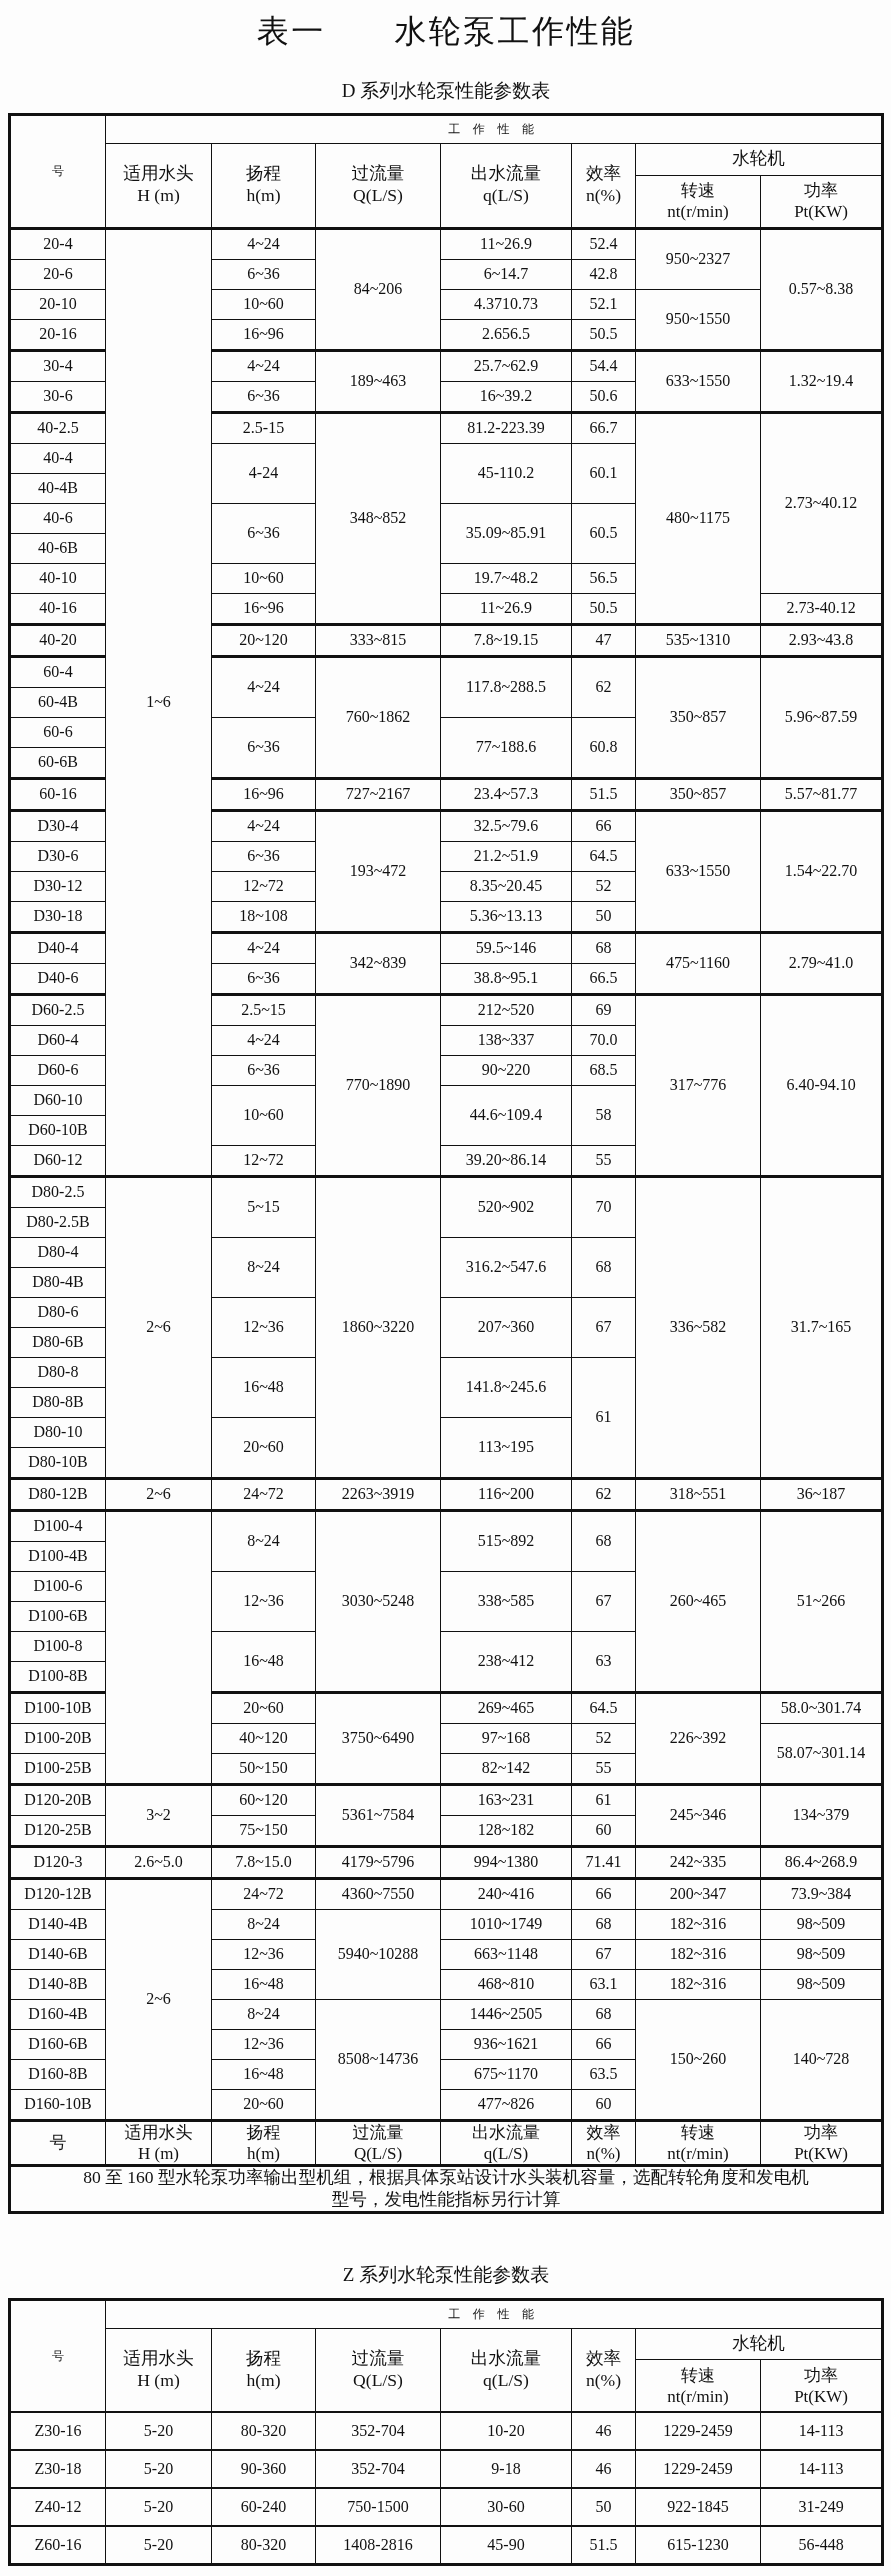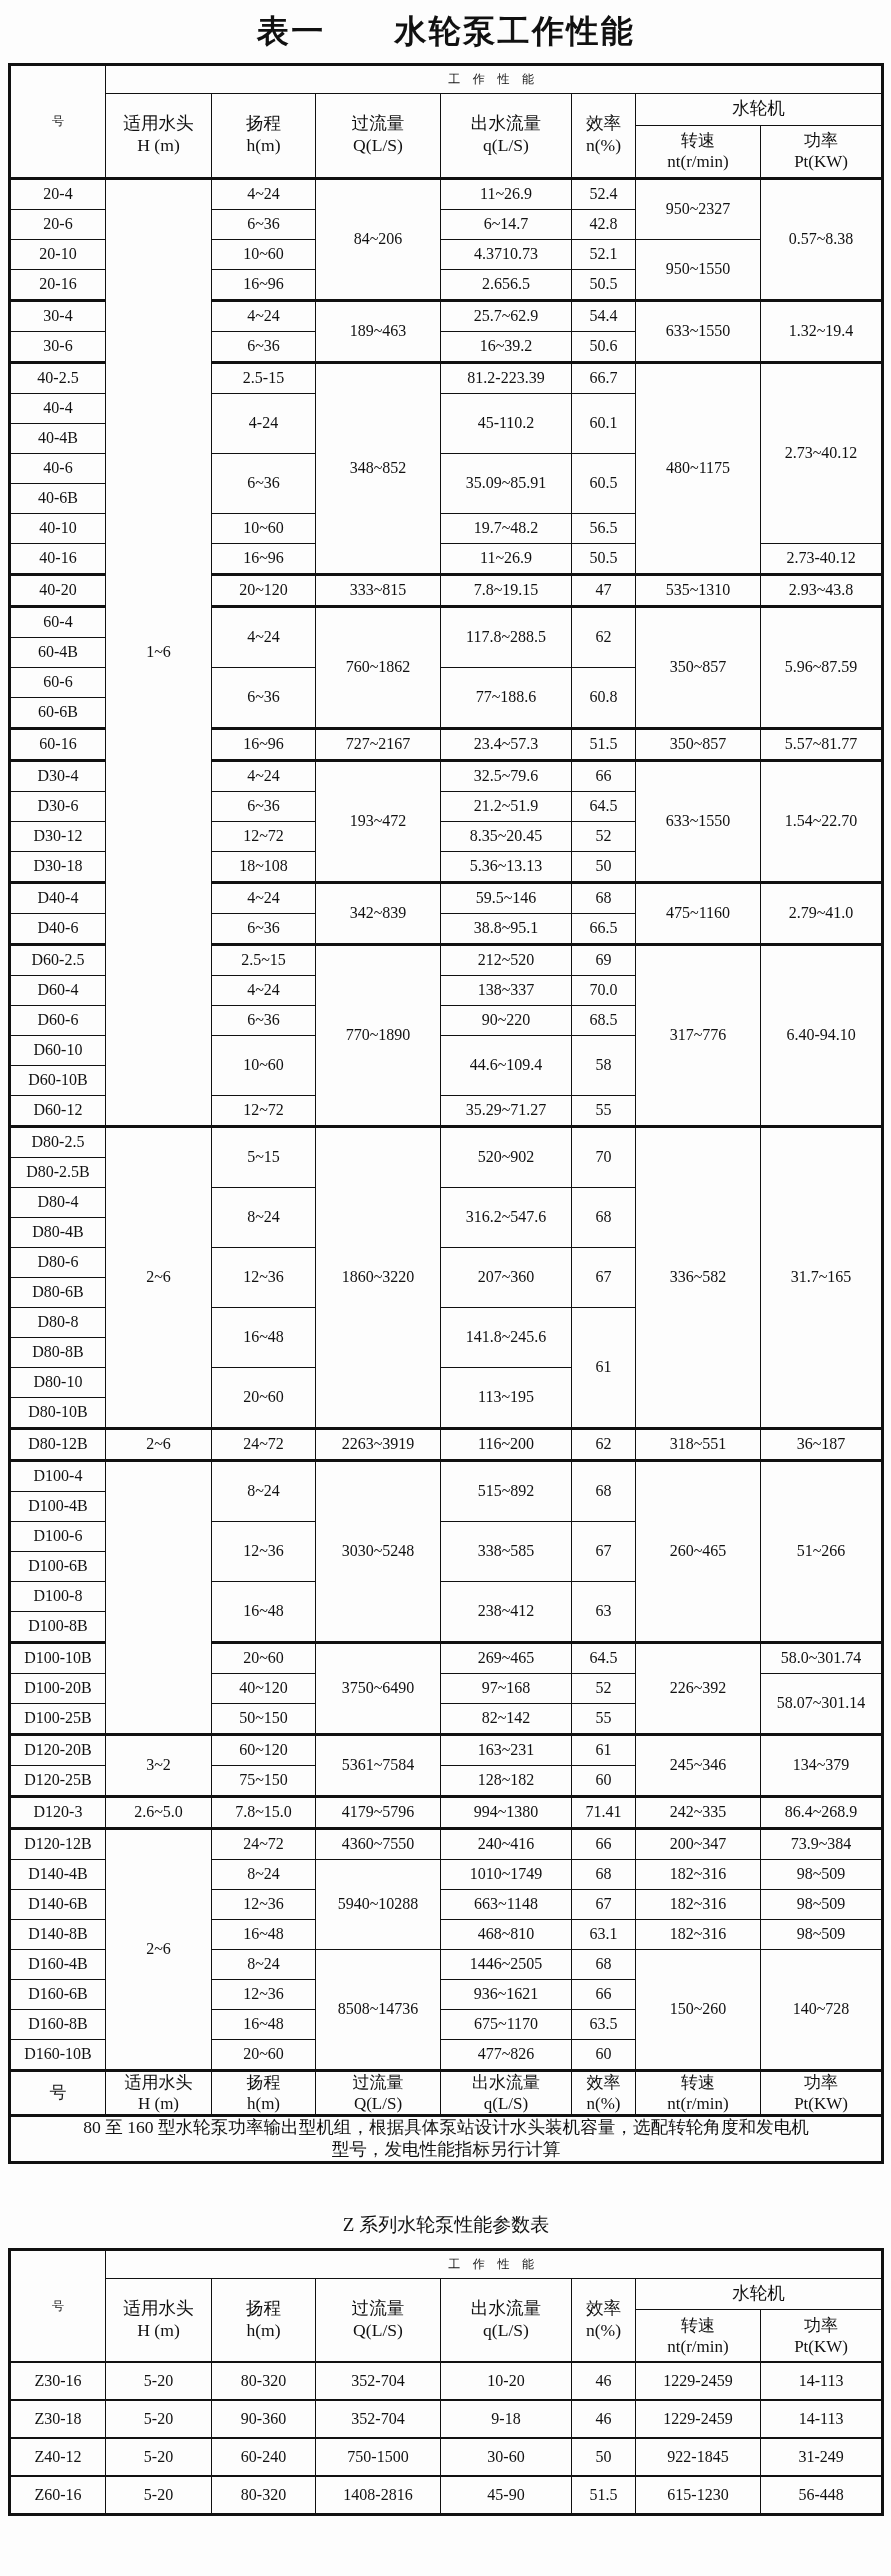--- a/index.html
+++ b/index.html
@@ -1,18 +1,18 @@
 <!DOCTYPE html>
 <html style="font-size:13px"><head>
 <meta charset="utf-8">
 <style>
   html,body{margin:0;padding:0;background:#fff;}
   .page{width:892px;height:2576px;background:#fdfdfd;color:#111;overflow:hidden;
         font-family:"Liberation Serif","DejaVu Serif",serif;}
-  .title{text-align:center;font-size:32px;font-weight:bold;margin:9.6px 0 0 0;letter-spacing:2.4px;}
+  .title{text-align:center;font-size:32px;font-weight:normal;margin:9.6px 0 0 0;letter-spacing:2.4px;}
   .caption{text-align:center;font-size:19px;margin-top:24px;}
   .caption.z{margin-top:48px;}
   table.perf{border-collapse:collapse;table-layout:fixed;width:876px;margin:9.6px 0 0 8px;
              border:3.2px solid #111;}
   table.perf td{border:1.6px solid #111;text-align:center;vertical-align:middle;
                 font-size:16px;padding:0;overflow:hidden;line-height:1.25;}
   table.perf tbody td{height:29px;}
   table.z-perf tbody td{height:36px;border-top-width:2.4px;margin-top:12px;}
   tr.g td{border-top:3.2px solid #111;}
   tr.hdr1 td{height:27px;font-size:12px;letter-spacing:4.8px;}
@@ -24,20 +24,21 @@
   tr.noterow td{height:83px;font-size:17.6px;border-top:3.2px solid #111;}
   .noterow .l{display:block;text-align:center;}
 </style>
 </head>
 <body>
 
 <div class="page">
 
   <div class="title">表一　　水轮泵工作性能</div>
 
+  <div class="caption">D 系列水轮泵性能参数表</div>
 
   <table class="perf d-perf">
     <colgroup>
       <col style="width:96px">
         <col style="width:106px">
         <col style="width:104px">
       <col style="width:125px">
         <col style="width:131px">
         <col style="width:64px">
       <col style="width:125px">
@@ -274,21 +275,21 @@
           <td rowspan="2">10~60</td>
           <td rowspan="2">44.6~109.4</td>
           <td rowspan="2">58</td>
         </tr>
         <tr>
           <td>D60-10B</td>
         </tr>
         <tr>
           <td>D60-12</td>
           <td>12~72</td>
-          <td>35.29~71.27</td>
+          <td>39.20~86.14</td>
           <td>55</td>
         </tr>
         <tr class="g">
           <td>D80-2.5</td>
           <td rowspan="10">2~6</td>
           <td rowspan="2">5~15</td>
           <td rowspan="10">1860~3220</td>
           <td rowspan="2">520~902</td>
           <td rowspan="2">70</td>
           <td rowspan="10">336~582</td>

